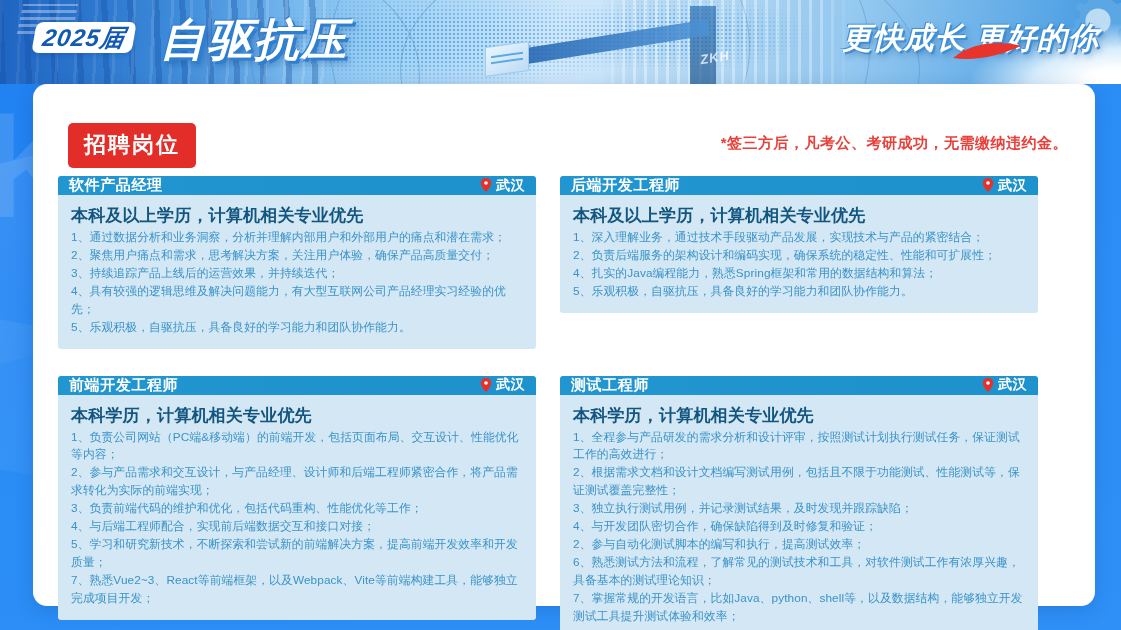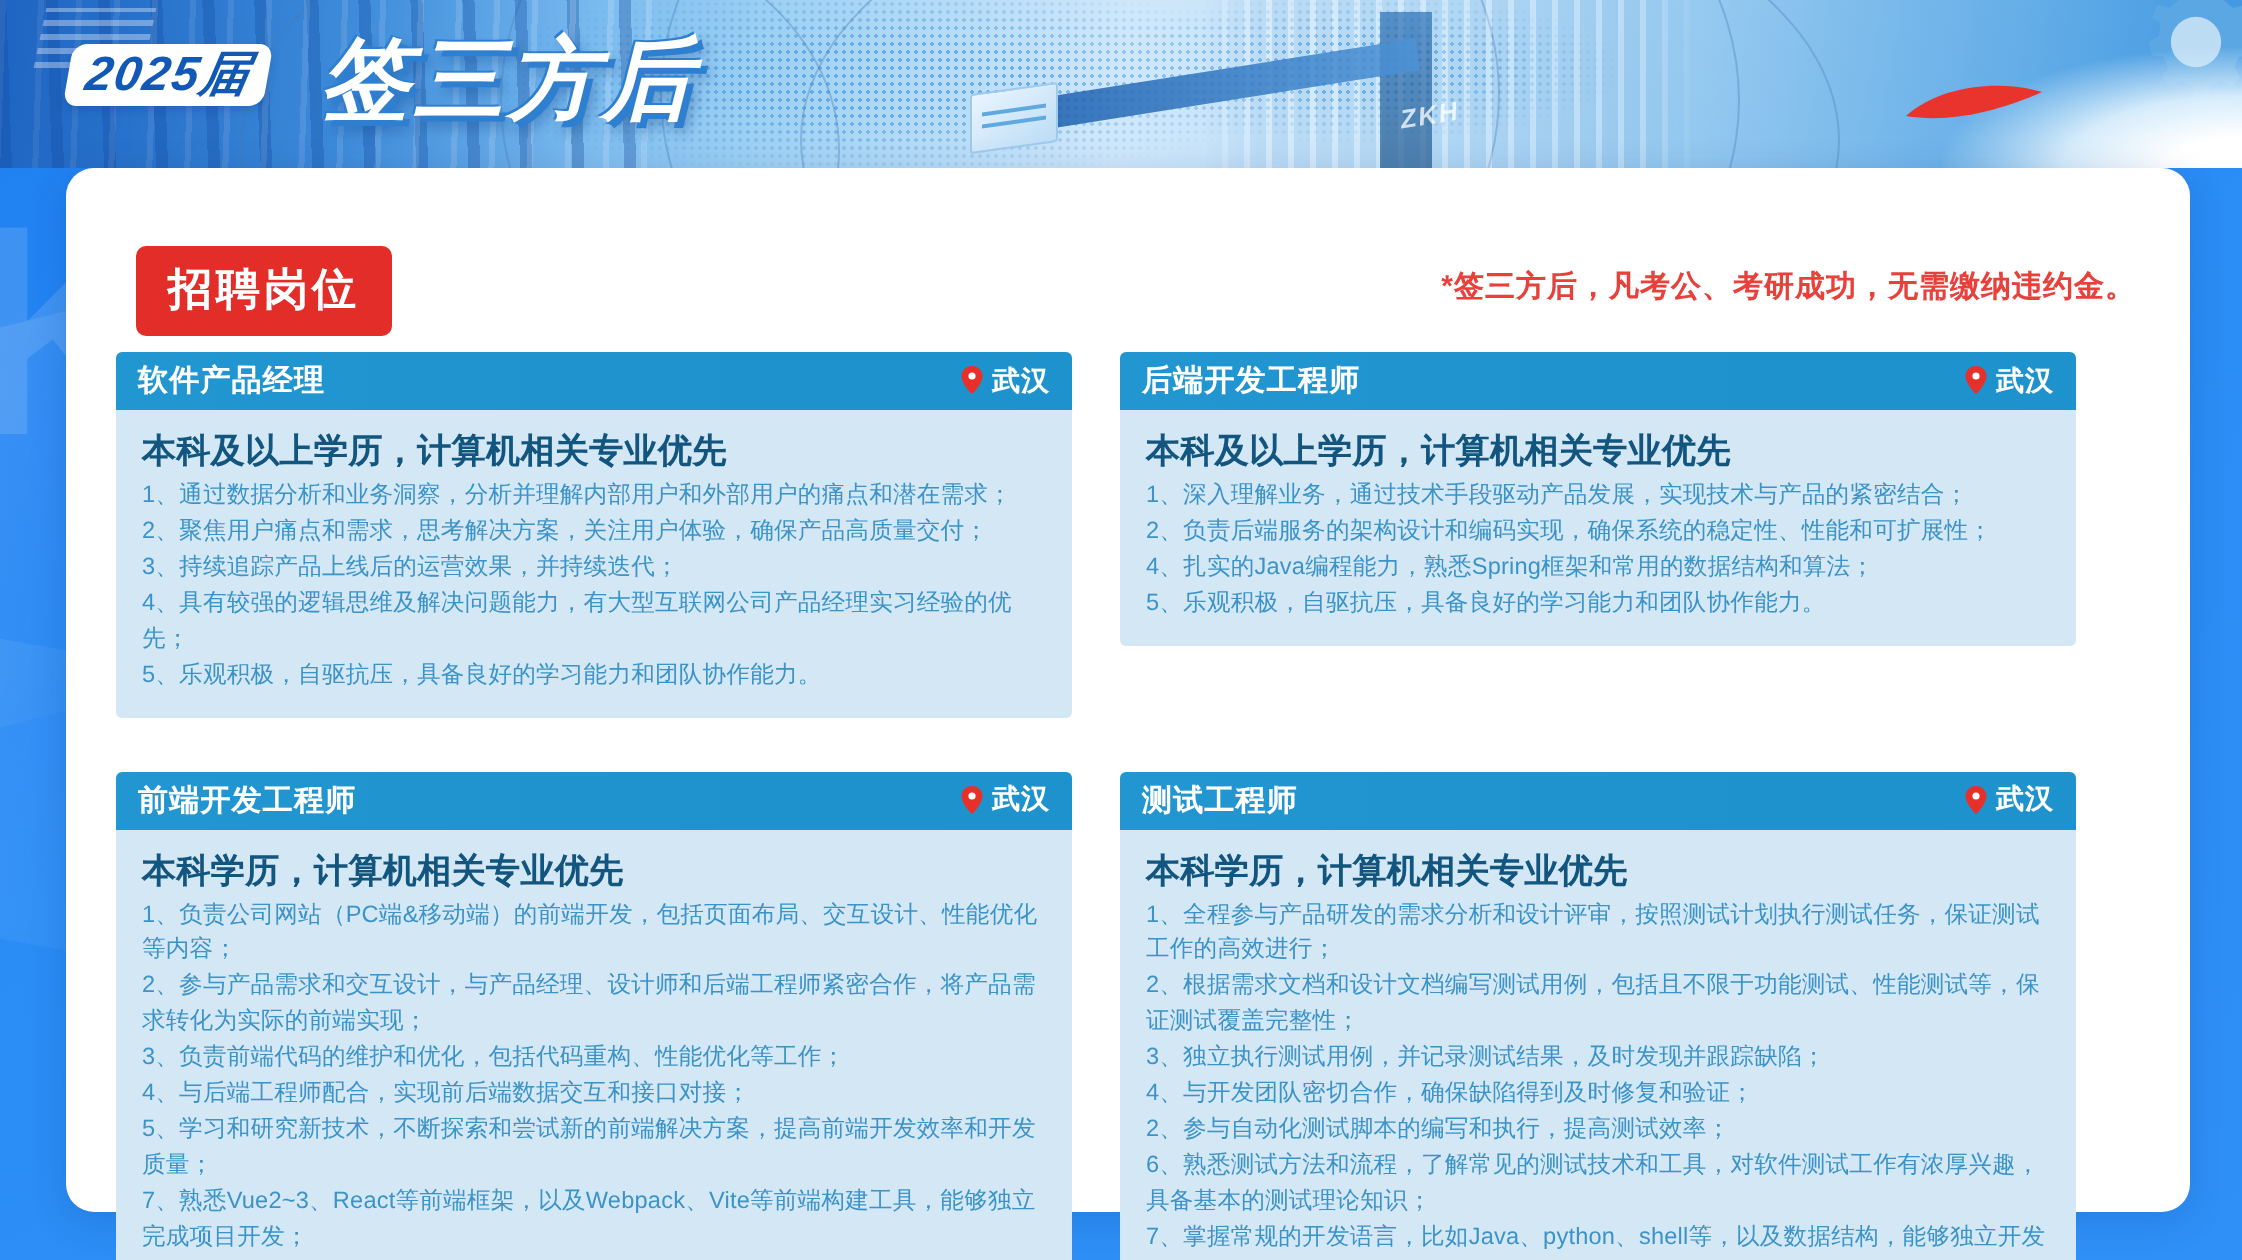--- a/index.html
+++ b/index.html
@@ -155,21 +155,21 @@
     color:#e8413c; font-size:15px; font-weight:bold; letter-spacing:.5px;
   }
 
   
   #cards {
     position:absolute; left:25px; top:92px; width:1012px;
     display:grid; grid-template-columns:478px 478px; column-gap:24px; row-gap:27px;
   }
   .card { border-radius:3px; overflow:hidden; align-self:start; }
   .card-head {
-    height:29px; padding:0 11px;
+    height:19px; padding:0 11px;
     display:flex; align-items:center; justify-content:space-between;
     background:linear-gradient(90deg,#2296d0 0%,#1f93ce 55%,#1e92cd 100%);
   }
   .card-title {
     color:#ffffff; font-size:15px; font-weight:bold; letter-spacing:.6px;
   }
   .card-loc { display:flex; align-items:center; gap:4px; }
   .card-loc-text { color:#ffffff; font-size:14px; font-weight:bold; letter-spacing:.5px; }
   .pin { width:12px; height:15px; display:block; }
 
@@ -207,21 +207,22 @@
 
   <svg id="banner-gear" viewBox="0 0 100 100">
     <path fill="currentColor" d="M50 14l7 2 5-6 8 4-1 8 6 5 8-2 4 8-6 5 1 8 7 4-2 9-8 1-3 7 4 7-6 6-7-4-7 3-2 8h-9l-2-8-7-3-7 4-6-6 4-7-3-7-8-1-2-9 7-4 1-8-6-5 4-8 8 2 6-5-1-8 8-4 5 6z"></path>
     <circle cx="50" cy="50" r="17" fill="#bcdcf4"></circle>
   </svg>
   <div id="banner-wave"></div>
 
   <div id="badge-2025">
     <span>2025届</span>
   </div>
-  <div id="banner-title">签三方后</div>
+  <div id="banner-title">自驱抗压</div>
+  <div id="banner-slogan">更快成长 更好的你</div>
   <svg id="slogan-swoosh" viewBox="0 0 72 26">
     <path d="M2 20 C20 4, 50 2, 70 8 C52 16, 26 24, 2 20 Z" fill="#e8342c"></path>
   </svg>
 </div>
 
 <div id="panel">
 
   <div id="section-badge">招聘岗位</div>
   <div id="notice">*签三方后，凡考公、考研成功，无需缴纳违约金。</div>
 

